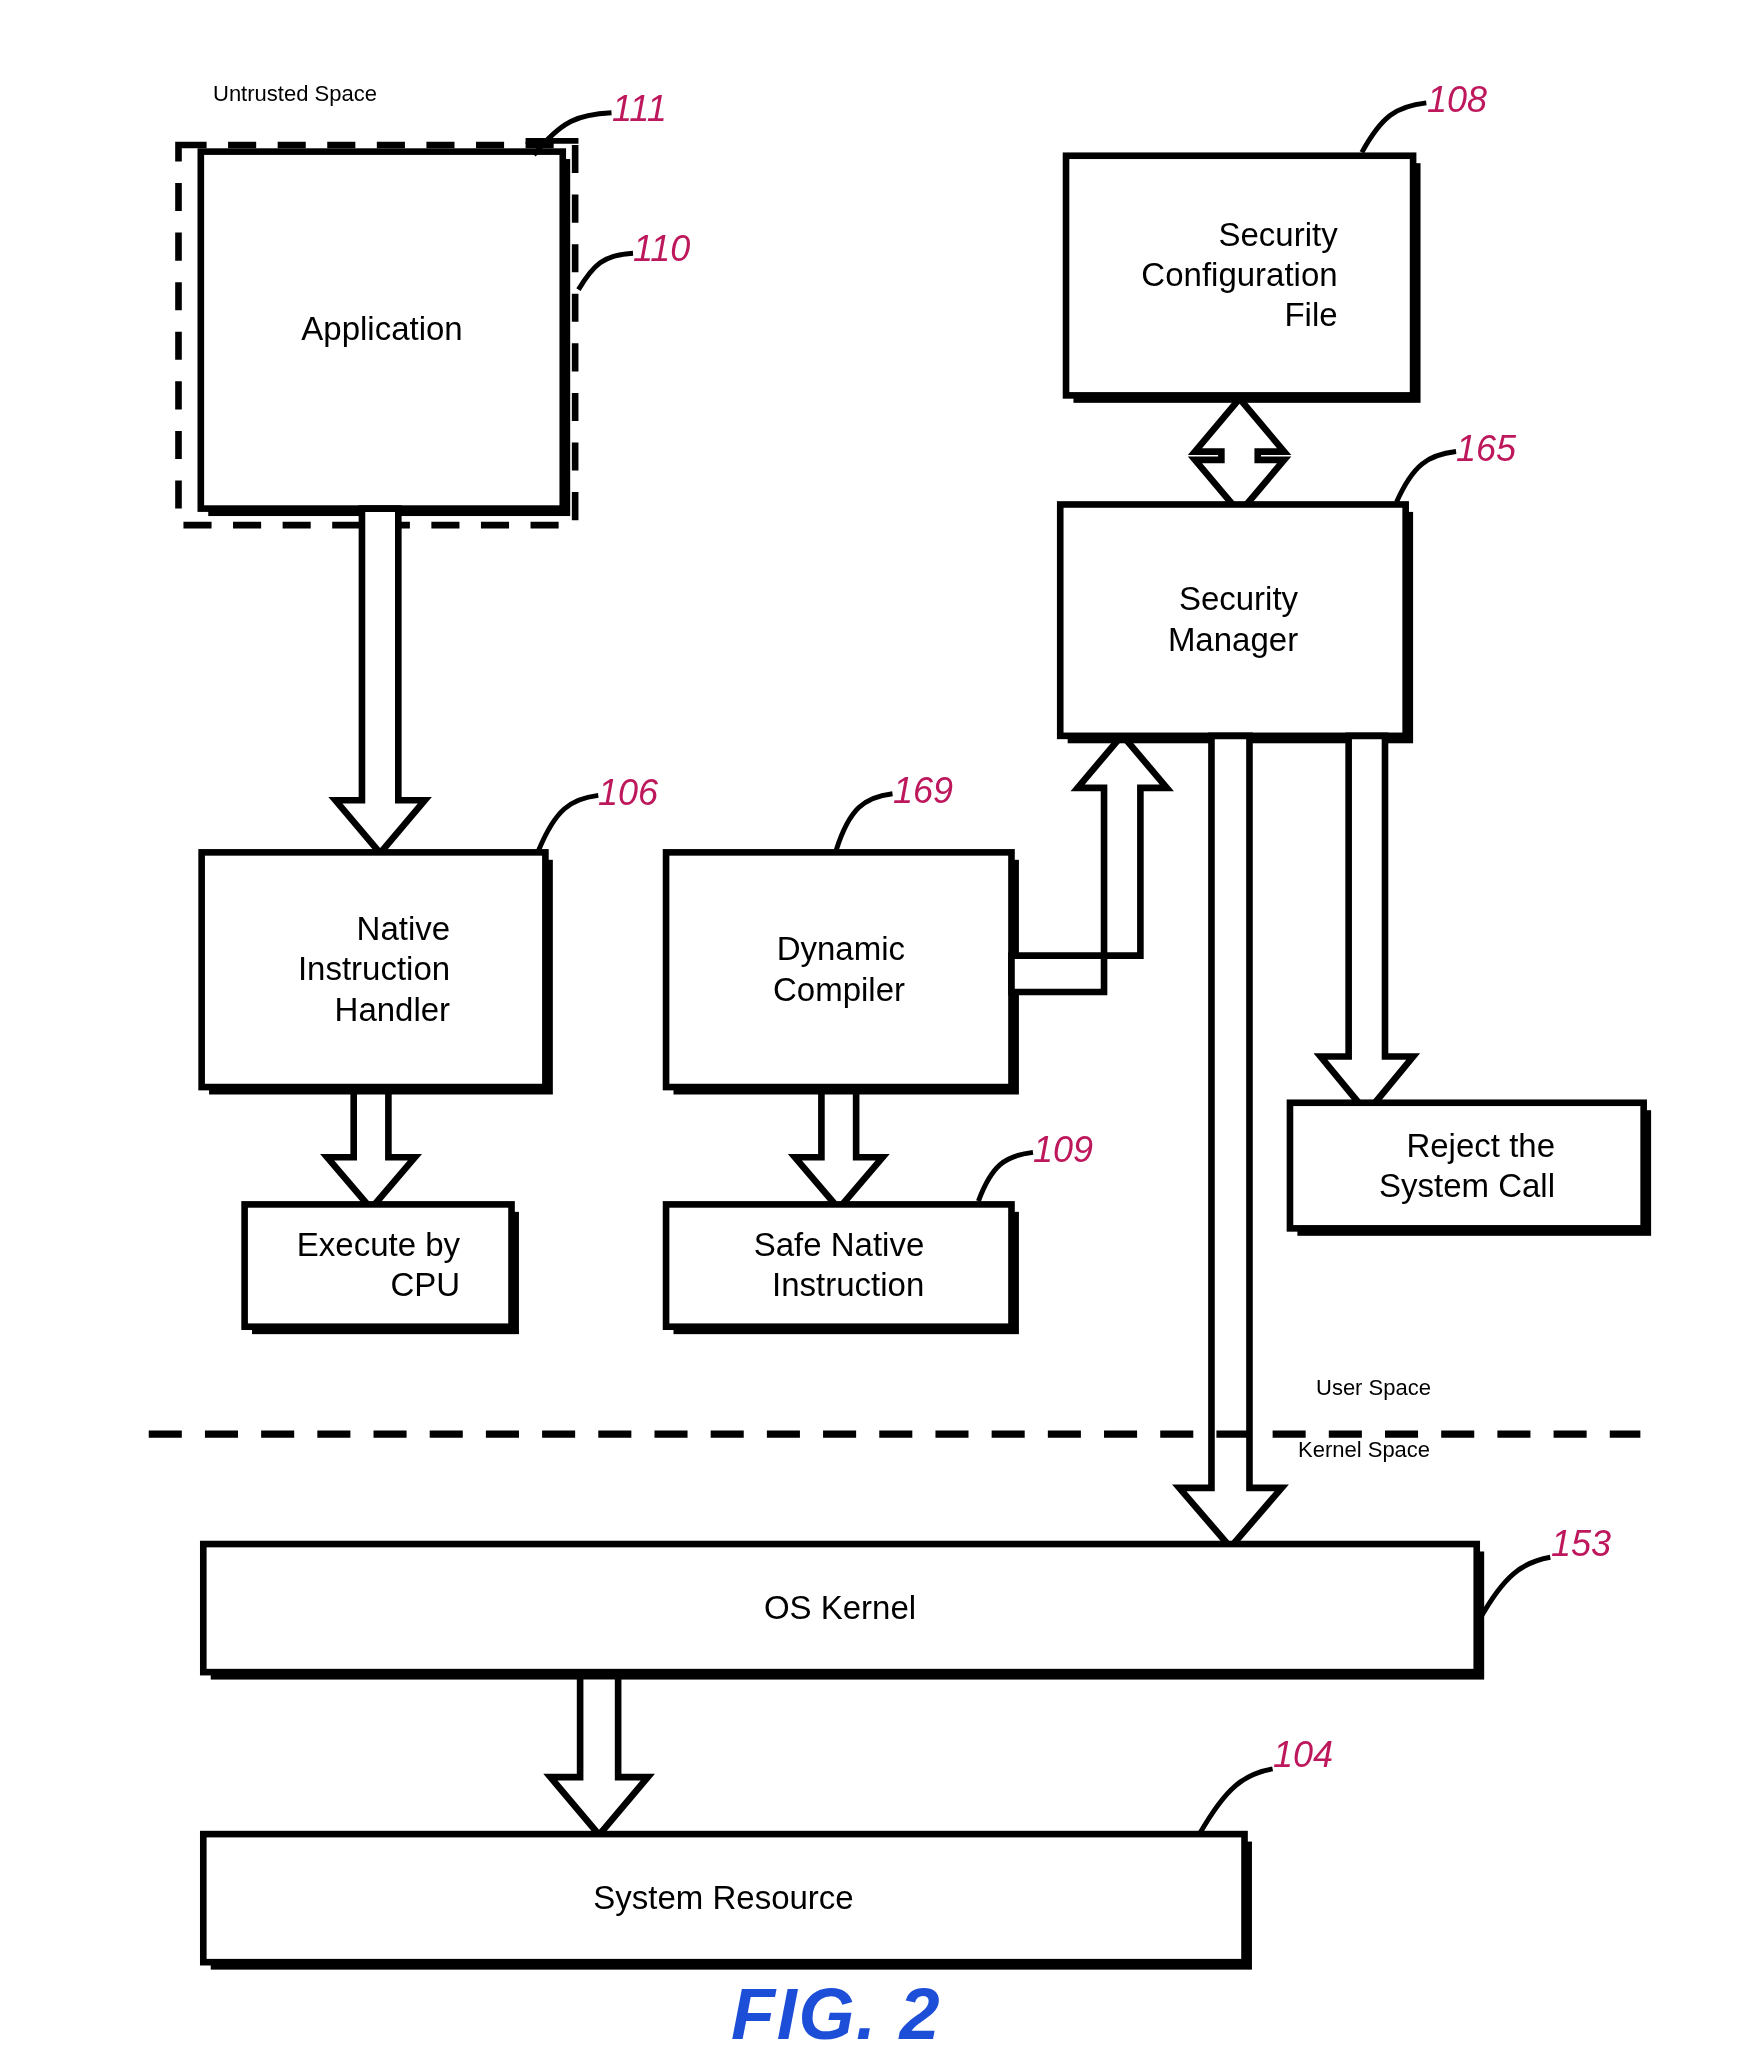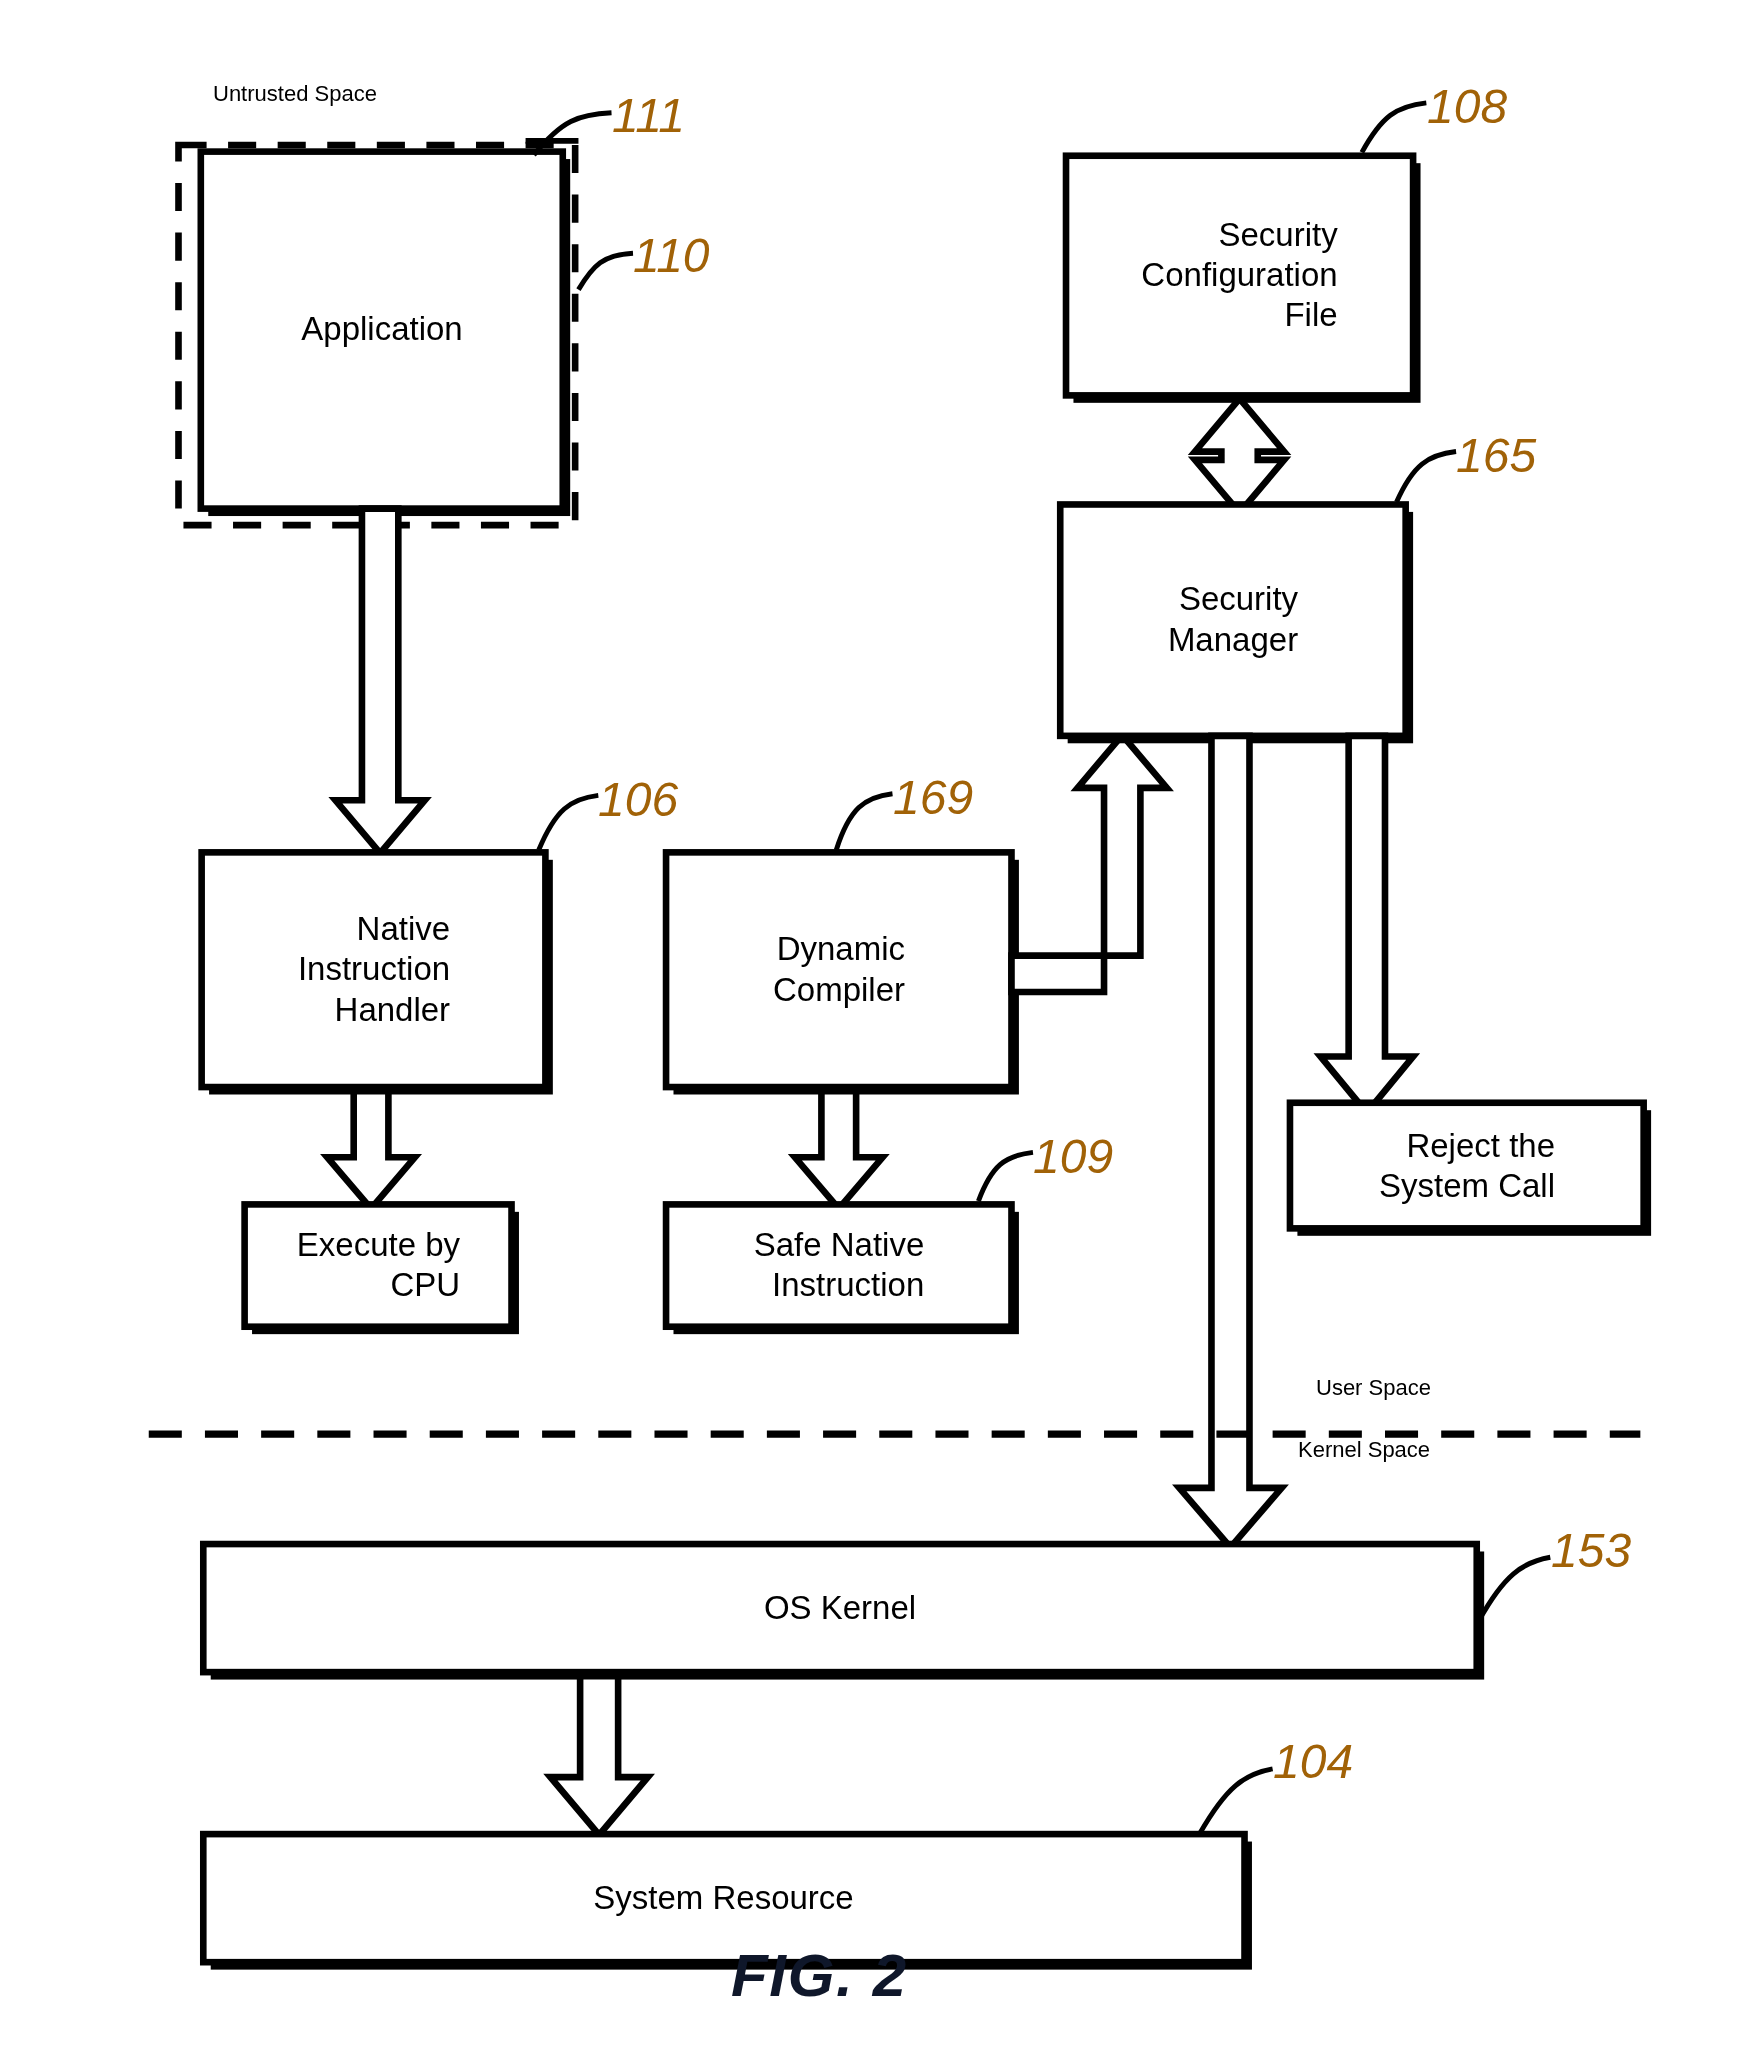--- a/index.html
+++ b/index.html
@@ -36,41 +36,42 @@
     font-size: 33px;
     line-height: 1.22;
     color: #000000;
     white-space: pre-line;
     pointer-events: none;
   }
   .ref-num {
     position: absolute;
     font-family: "Liberation Sans", sans-serif;
     font-style: italic;
-    font-size: 48px;
-    color: #a16207;
+    font-size: 36px;
+    color: #be185d;
     white-space: nowrap;
     text-align: right;
   }
   .plain-label {
     position: absolute;
     font-family: "Liberation Sans", sans-serif;
     font-size: 22px;
     color: #000000;
     white-space: nowrap;
   }
   .fig-caption {
     position: absolute;
     font-family: "Liberation Sans", sans-serif;
     font-style: italic;
     font-weight: bold;
-    font-size: 60px;
+    font-size: 72px;
     letter-spacing: 1.7px;
-    color: #0f172a;
+    color: #1d4ed8;
     white-space: nowrap;
+    margin-top: 32px;
   }
 </style>
 </head>
 <body>
 
 <div id="figure-root">
 
   <svg id="figure-svg" viewBox="0 0 2131 2504" xmlns="http://www.w3.org/2000/svg">
 
     <rect x="216" y="175" width="480" height="460" fill="none" stroke="#000" stroke-width="8" stroke-dasharray="34 26"></rect>

